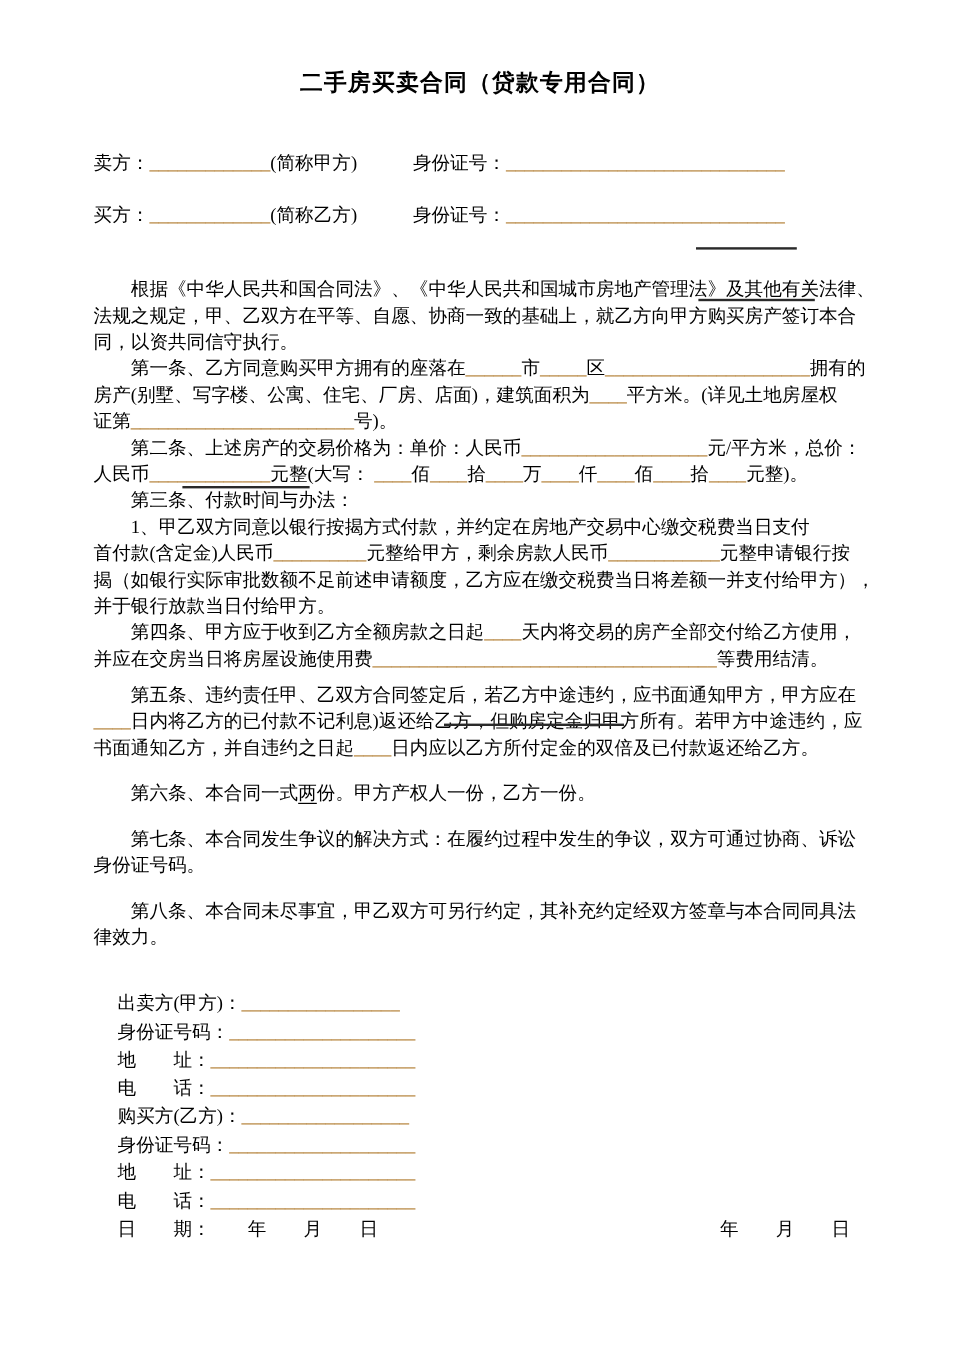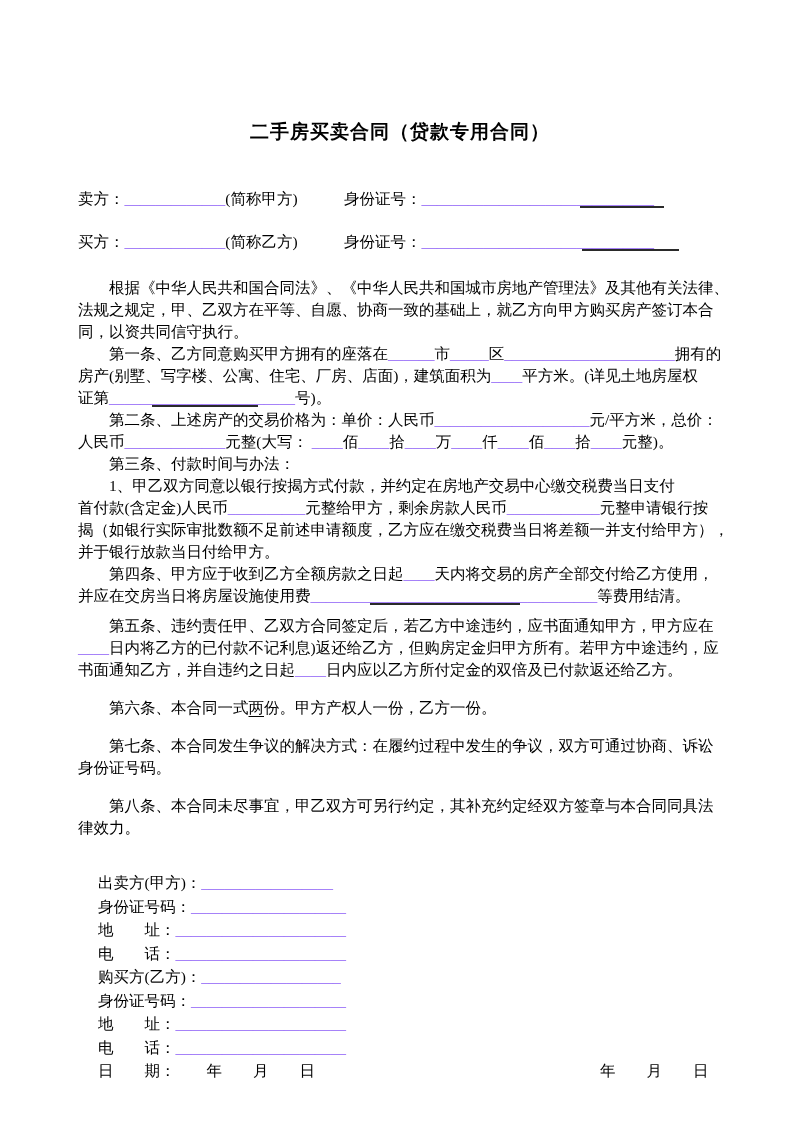--- a/index.html
+++ b/index.html
@@ -7,28 +7,28 @@
     position:relative;
     width:800px; height:1132px;
     background:#ffffff;
     color:#000;
     font-family:"Liberation Serif","DejaVu Serif",serif;
     overflow:hidden;
   }
   .content { padding:0 78px; }
   .t { white-space:pre; font-size:15.5px; line-height:22px; }
   .party { line-height:23px; }
-  .bl { color:#8b5cf6; }           
+  .bl { color:#a16207; }           
   .emph-u { text-decoration:underline; text-underline-offset:3px; }
   .title {
     text-align:center; font-size:19px; font-weight:bold;
-    line-height:28px; margin-top:118px; letter-spacing:1px;
+    line-height:28px; margin-top:56px; letter-spacing:1px;
     white-space:pre;
   }
-  .mt41 { margin-top:41px; } .mt20 { margin-top:20px; } .mt24 { margin-top:24px; }
+  .mt41 { margin-top:41px; } .mt20 { margin-top:20px; } .mt24 { margin-top:40px; }
   .gap8 { height:8px; } .gap16 { height:16px; } .gap32 { height:32px; }
   .sig { display:flex; margin-left:20px;flex-direction:column; }
   .sig .t { line-height:23.5px; }
   .sig-left { width:352px; }
   .sig-date { display:flex; margin-left:20px; }
   .sig-date .t { line-height:23.5px; }
   .sig-date .right-date { padding-left:150px;text-align:right; }
   .bar { position:absolute; height:1.5px; background:#2a2a2a; }
 </style>
 </head>

